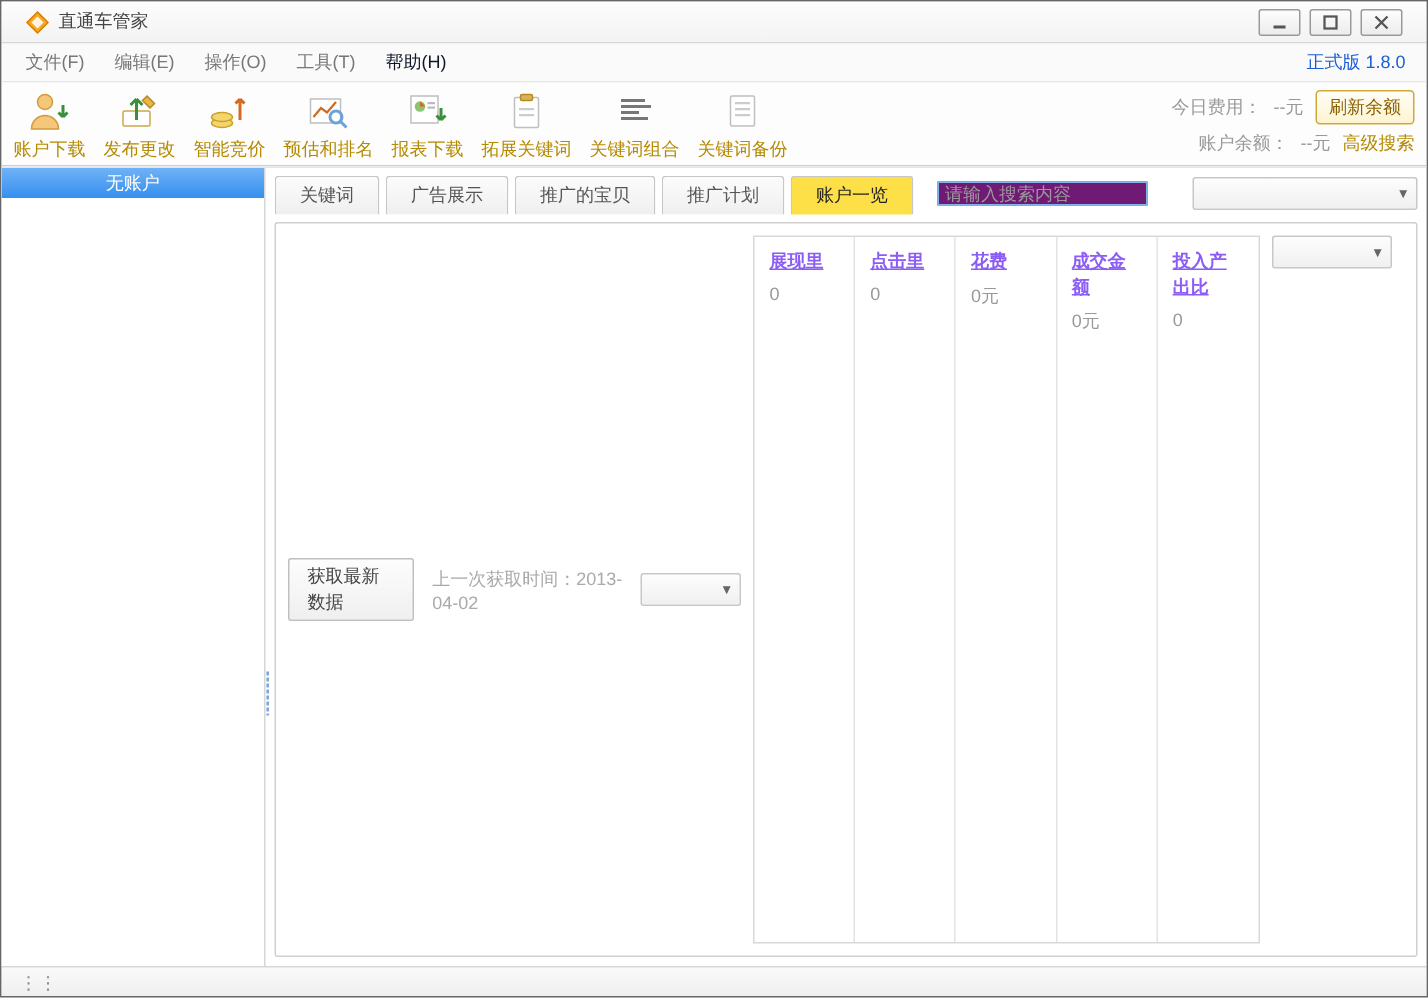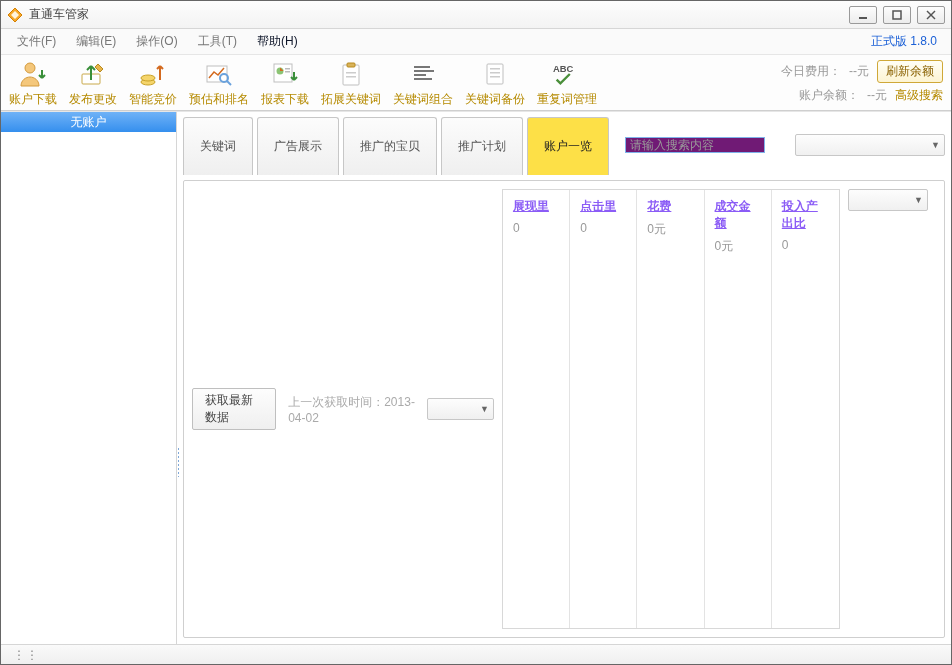--- a/index.html
+++ b/index.html
@@ -1,20 +1,20 @@
 <!DOCTYPE html>
 <html><head>
 <meta charset="utf-8">
 <style>
   * { box-sizing: border-box; margin: 0; padding: 0; }
   html, body { width: 952px; height: 665px; font-family: "Microsoft YaHei", "SimSun", Arial, sans-serif; font-size: 12px; color: #333; background: #fff; overflow: hidden; }
   body { border: 1px solid #666; position: relative; }
 
   
-  .titlebar { height: 28px; display: flex; align-items: center; padding: 0 6px; background: linear-gradient(#fdfdfd,#f3f3f3); border-bottom: 1px solid #d6d6d6; }
+  .titlebar { height: 28px; display: flex; align-items: center; padding: 0 16px; background: linear-gradient(#fdfdfd,#f3f3f3); border-bottom: 1px solid #d6d6d6; }
   .titlebar .appicon { width: 16px; height: 16px; margin-right: 6px; display: inline-flex; align-items: center; justify-content: center; }
   .titlebar .title { flex: 0 0 auto; color: #444; }
   .titlebar .spacer { flex: 1; }
   .winbtns { display: flex; gap: 6px; }
   .winbtn { width: 28px; height: 18px; border: 1px solid #9a9a9a; border-radius: 2px; background: linear-gradient(#fdfdfd,#ececec); display: flex; align-items: center; justify-content: center; font-size: 12px; color: #444; }
 
   
   .menubar { height: 26px; display: flex; align-items: center; padding: 0 6px; border-bottom: 1px solid #e6e6e6; background: #fafafa; }
   .menuitem { padding: 3px 10px; color: #777; cursor: default; }
   .menuitem.active { color: #0f172a; }
@@ -36,21 +36,21 @@
   .sidebar { width: 176px; border-right: 1px solid #d6d6d6; background: #fff; position: relative; }
   .side-item { height: 20px; display: flex; align-items: center; justify-content: center; color: #fff; background: linear-gradient(#6fb2f7,#358fee); font-size: 12px; }
   .splitter { position: absolute; right: -5px; top: 330px; width: 5px; height: 40px; display:flex; align-items:center; justify-content:center; }
   .splitter .dots { width:3px; height:30px; background-image: radial-gradient(#7fa8d8 1px, transparent 1px); background-size: 3px 4px; }
 
   .content { flex: 1; display: flex; flex-direction: column; padding: 4px 6px 6px 6px; gap: 6px; }
 
   
   .tabrow { display: flex; align-items: center; gap: 6px; }
   .tabs { display: flex; align-items: flex-end; gap: 4px; }
-  .tab { padding: 20px 16px; border: 1px solid #c7c7c7; border-bottom: none; background: linear-gradient(#fcfcfc,#efefef); color: #555; border-radius: 3px 3px 0 0; position: relative; top: 1px; }
+  .tab { padding: 4px 16px; border: 1px solid #c7c7c7; border-bottom: none; background: linear-gradient(#fcfcfc,#efefef); color: #555; border-radius: 3px 3px 0 0; position: relative; top: 1px; }
   .tab.active { background: #fde047; color: #222; z-index: 2; }
   .tabrow .search { margin-left: 10px; }
   .searchbox { width: 140px; height: 16px; border: 1px solid #7fb3ea; background: #701a75; padding: 0 4px; color: #999; display: flex; align-items: center; }
   .tabrow .combo { margin-left: auto; }
   .combo { width: 150px; height: 22px; border: 1px solid #c7c7c7; background: linear-gradient(#fdfdfd,#f0f0f0); border-radius: 2px; display: flex; align-items: center; justify-content: flex-end; padding: 0 4px; color: #777; }
   .combo .caret { margin-left: 4px; font-size: 9px; color: #666; }
 
   
   .panel { flex: 1; border: 1px solid #cfcfcf; border-radius: 2px; background: #fff; padding: 8px; display: flex; flex-direction: row; gap: 8px; overflow: hidden; }
   .panel-top { display: flex; align-items: center; gap: 12px; }
@@ -196,29 +196,20 @@
     <span class="ticon">
         <svg width="30" height="28" viewBox="0 0 30 28">
           <rect x="7" y="4" width="16" height="20" rx="1" fill="#fff" stroke="#bfbfbf"></rect>
           <rect x="10" y="8" width="10" height="1.5" fill="#ccc"></rect>
           <rect x="10" y="12" width="10" height="1.5" fill="#ccc"></rect>
           <rect x="10" y="16" width="10" height="1.5" fill="#ccc"></rect>
         </svg>
       </span>
     <span class="tlabel">关键词备份</span>
   </div>
-  <div class="tbtn">
-    <span class="ticon">
-        <svg width="34" height="28" viewBox="0 0 34 28">
-          <text x="2" y="12" font-size="10" font-weight="bold" fill="#555">ABC</text>
-          <path d="M6 20l4 4 10-10" stroke="#4a8f3a" stroke-width="2.5" fill="none"></path>
-        </svg>
-      </span>
-    <span class="tlabel">重复词管理</span>
-  </div>
 
   <div class="tspacer"></div>
   <div class="acct">
     <div class="acctrow">
       <span>今日费用：</span>
       <span>--元</span>
       <span class="refreshbtn">刷新余额</span>
     </div>
     <div class="acctrow">
       <span>账户余额：</span>

